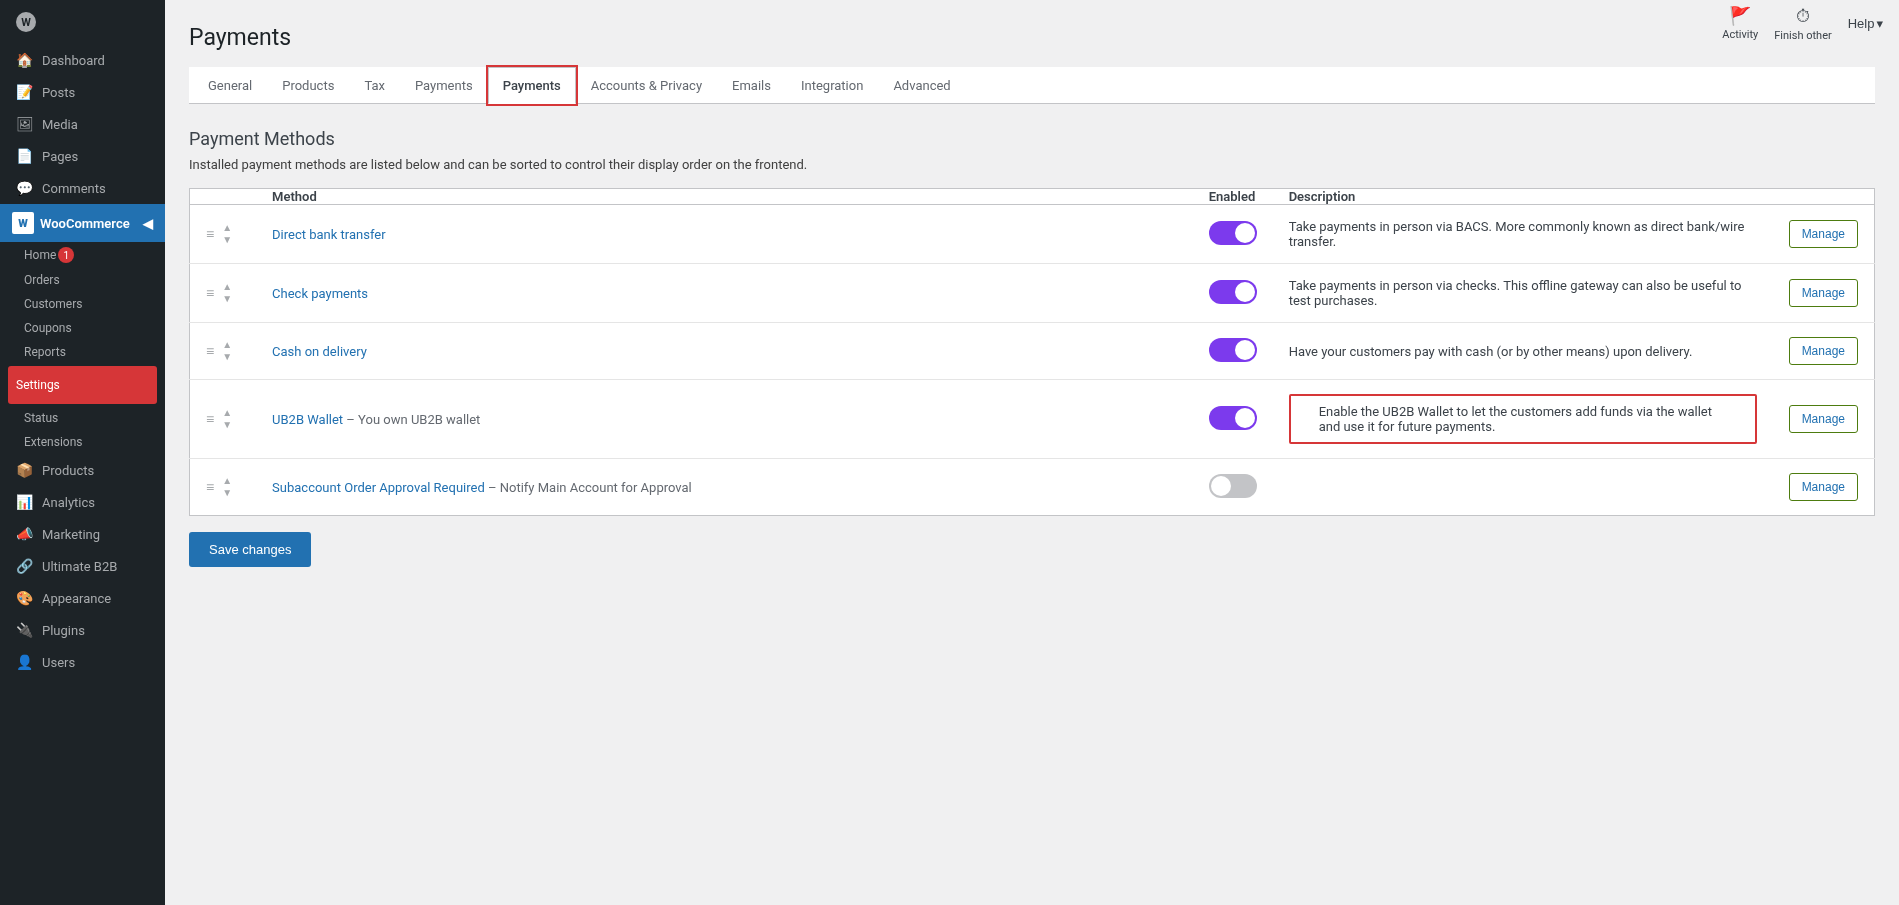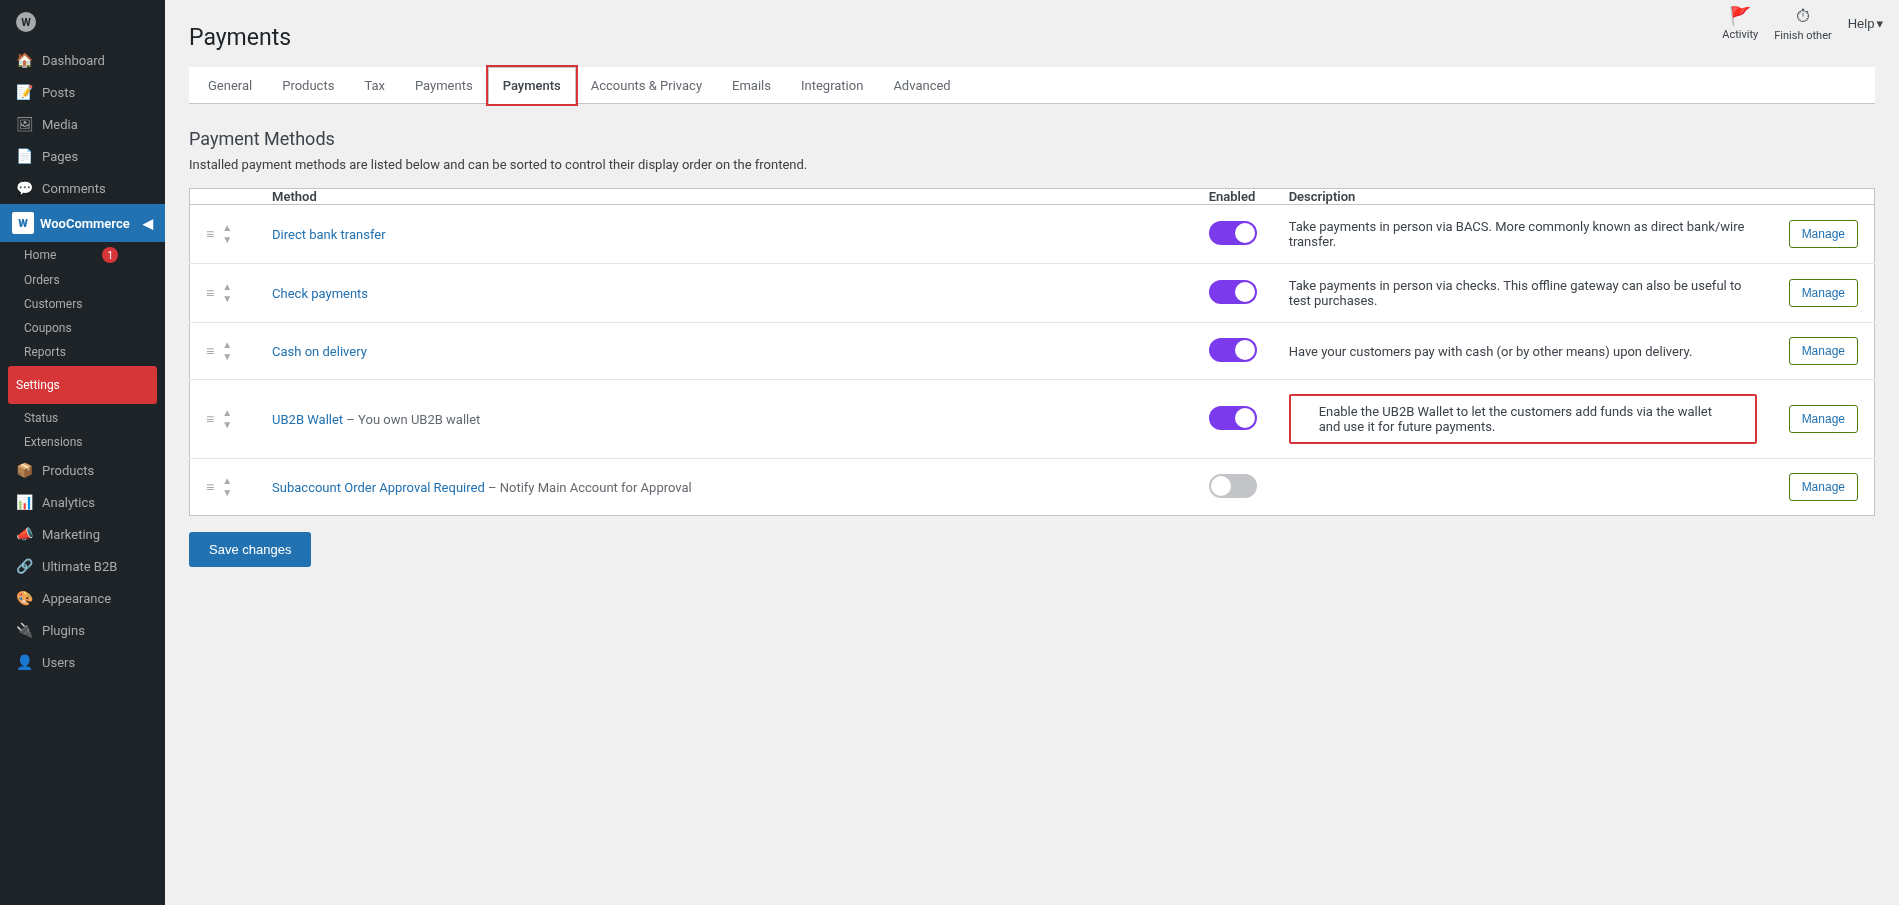--- a/index.html
+++ b/index.html
@@ -284,21 +284,21 @@
     <span class="icon">💬</span>
     <span>Comments</span>
   </div>
 
   <div class="woocommerce-sidebar-header">
     <div class="woo-icon-box">W</div>
     <span>WooCommerce</span>
     <span class="chevron-right">◀</span>
   </div>
 
-  <div class="sidebar-subitem" style="display:flex;gap:44px;">
+  <div class="sidebar-subitem" style="display:flex;">
     <span>Home</span>
     <span class="sidebar-badge">1</span>
   </div>
   <div class="sidebar-subitem">
     <span>Orders</span>
   </div>
   <div class="sidebar-subitem">
     <span>Customers</span>
   </div>
   <div class="sidebar-subitem">

